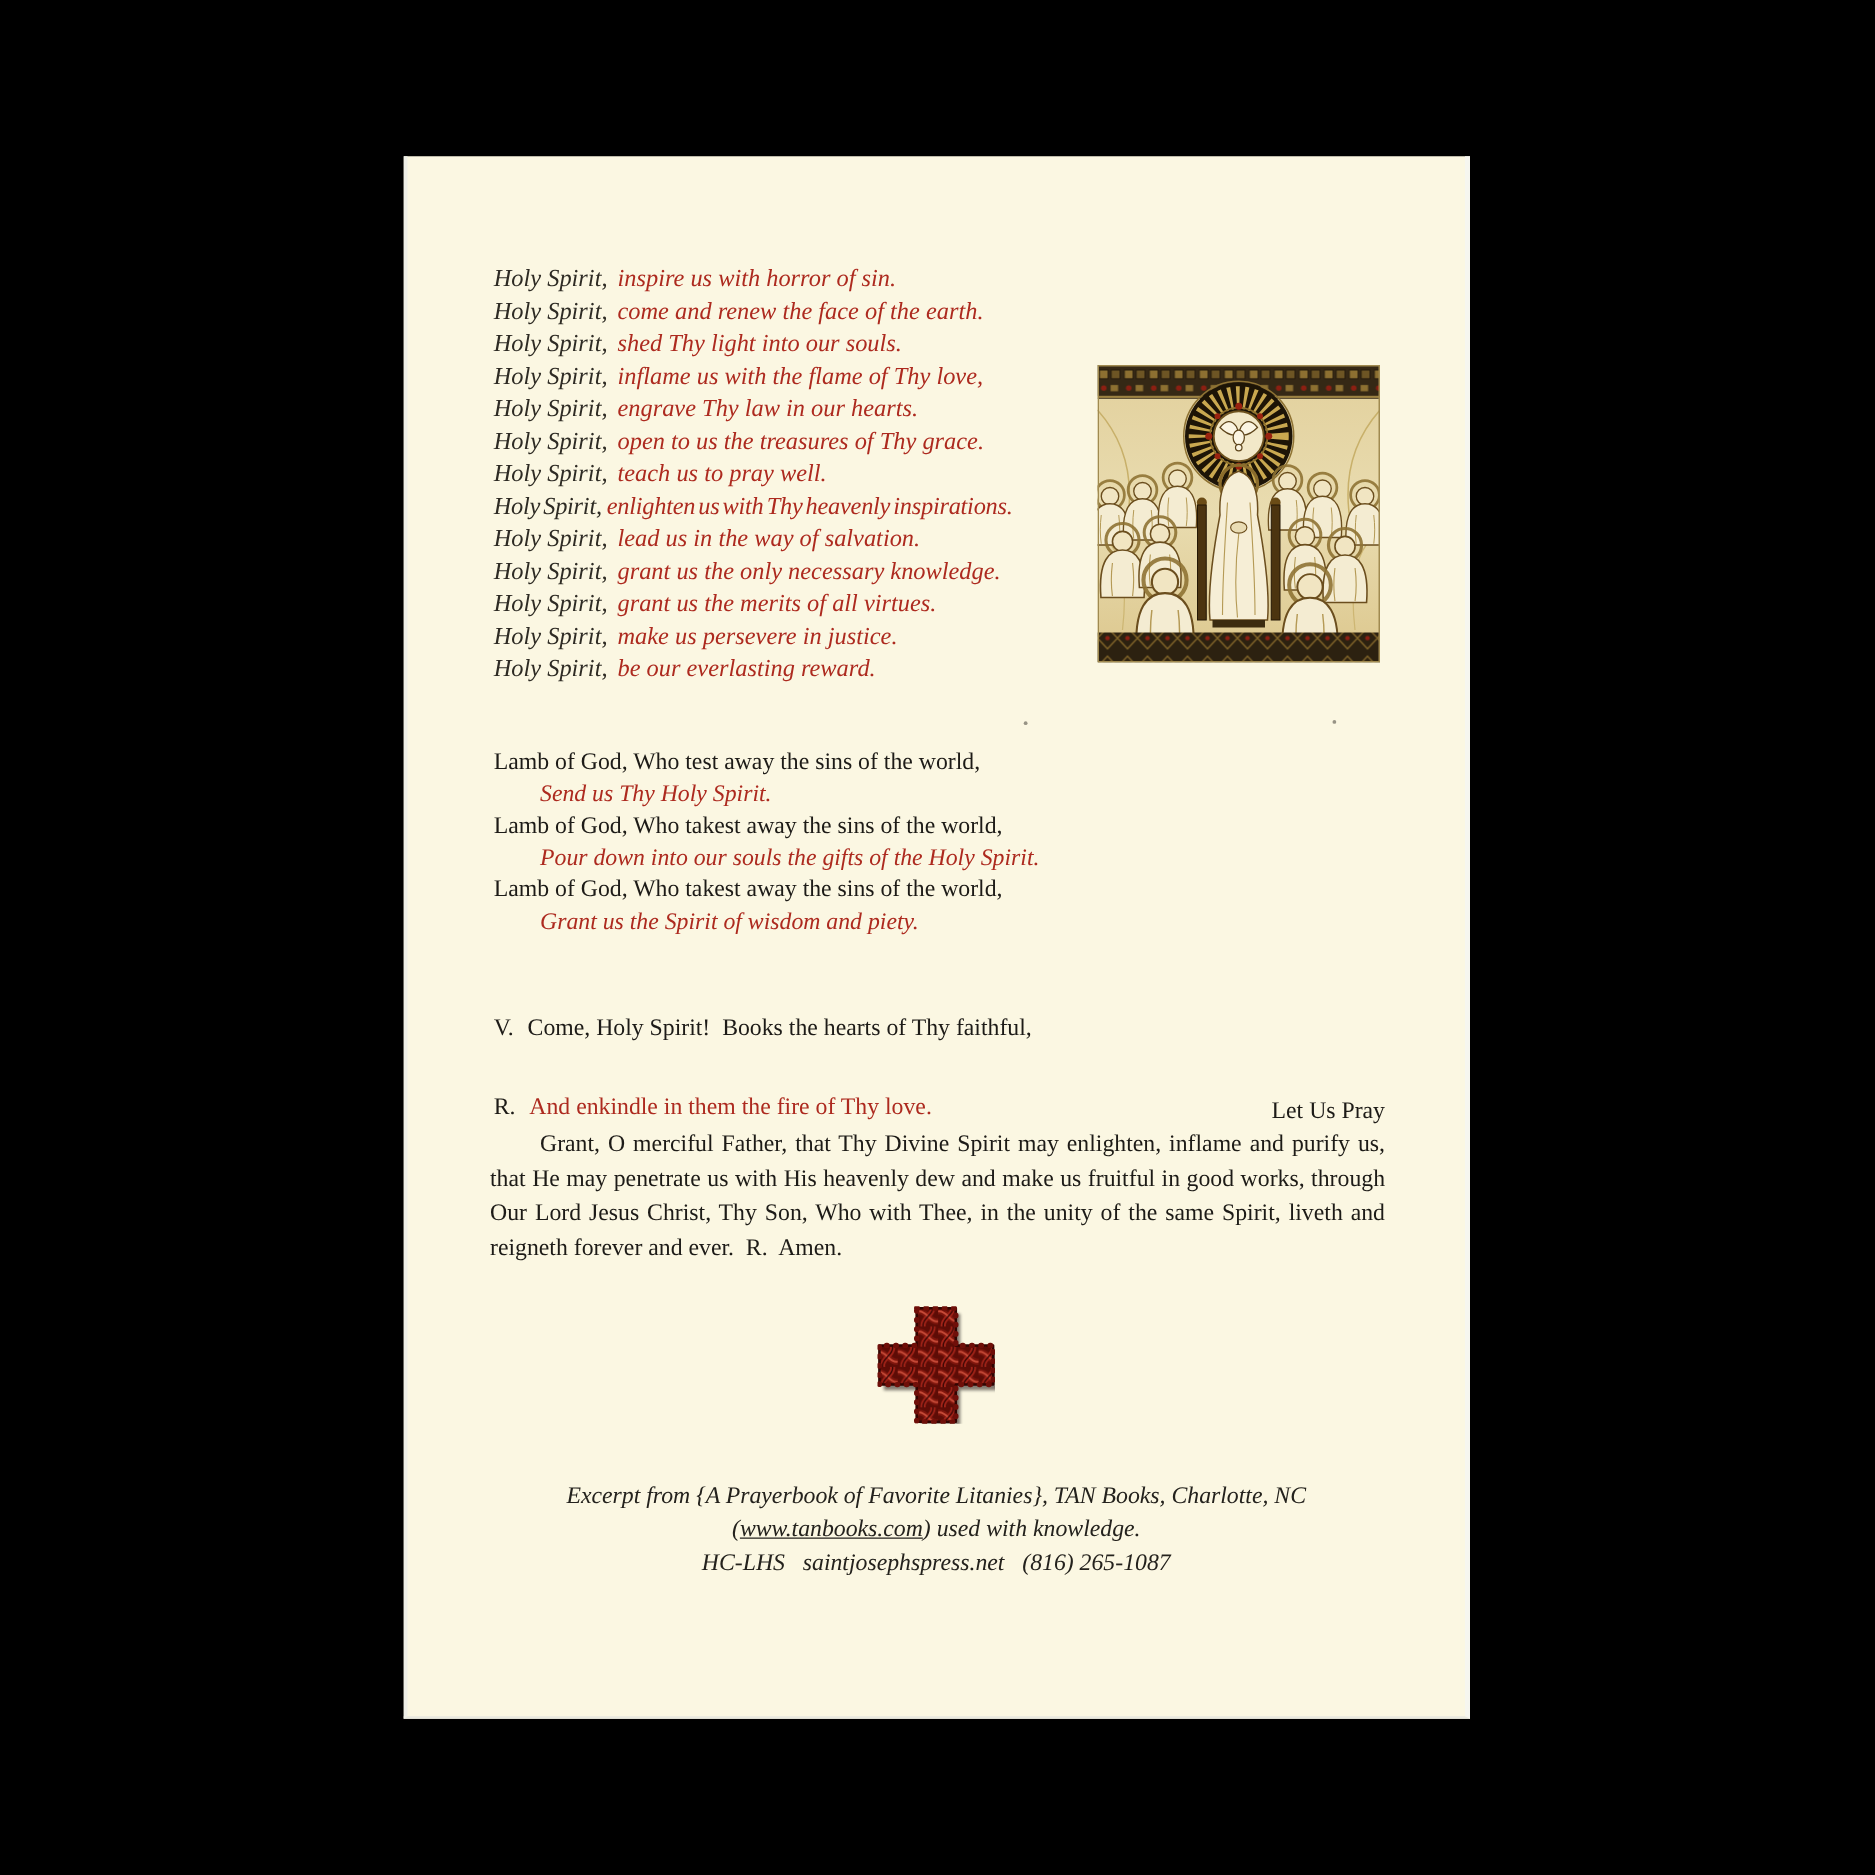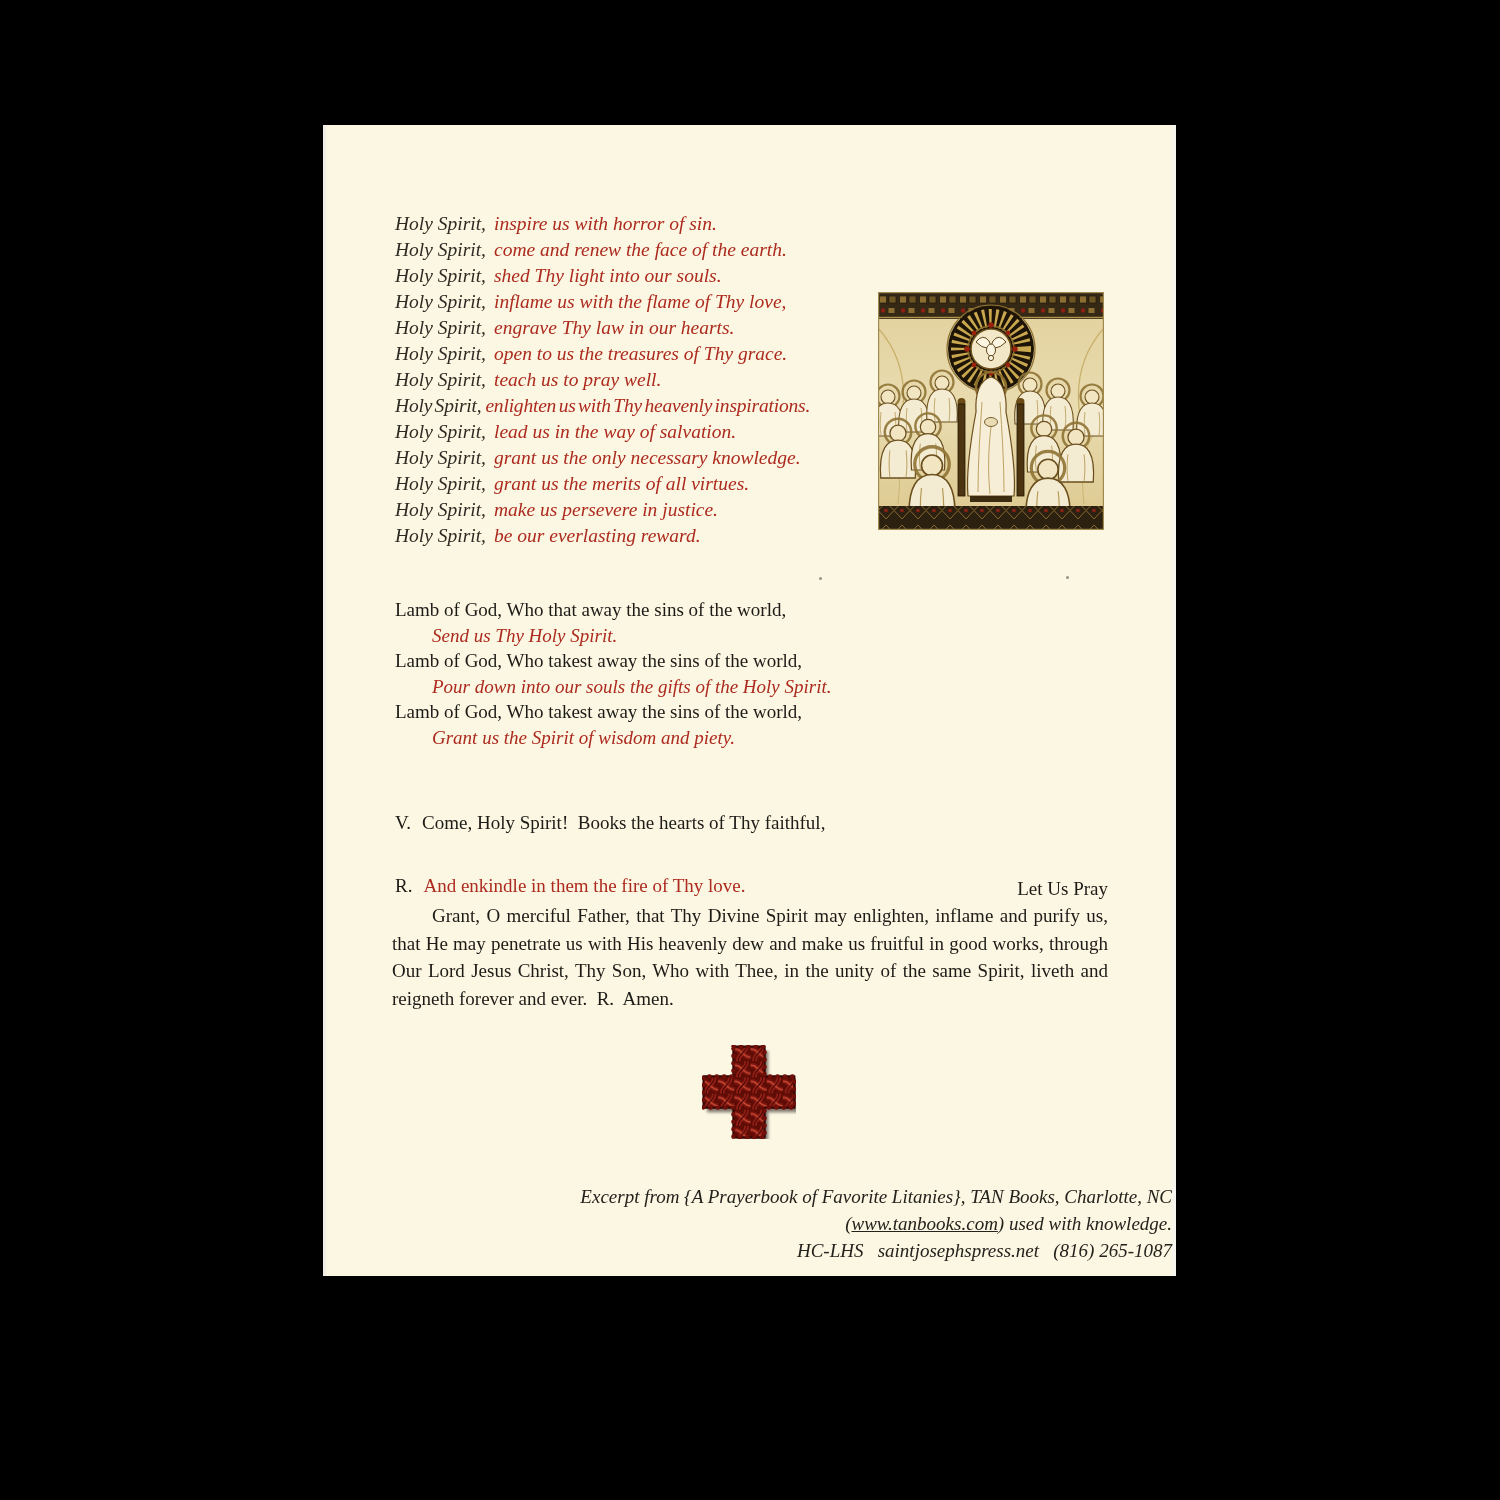--- a/index.html
+++ b/index.html
@@ -1,16 +1,16 @@
 <!DOCTYPE html>
 <html><head>
 <meta charset="utf-8">
 <style>
   html,body{margin:0;padding:0;background:#000;}
-  .stage{position:relative;width:1500px;height:1276px;background:#000;overflow:hidden;
+  .stage{position:relative;width:1500px;height:1500px;background:#000;overflow:hidden;
          font-family:"Liberation Serif", serif;}
   .page{position:absolute;left:323px;top:125px;width:853px;height:1250px;
         background:#fbf7e2;
         border-left:3px solid #efefe7;border-right:4px solid #f6f6ef;border-bottom:2px solid #e9e9df;
         box-sizing:border-box;}
   
   .litany{position:absolute;left:69px;top:86px;white-space:nowrap;}
   .lit-line{font-style:italic;font-size:19.5px;line-height:26px;color:#2e2b24;}
   .lit-line .lead{margin-right:8px;color:#2e2b24;}
   .lit-line .pet{color:#ad2a1f;}
@@ -28,21 +28,21 @@
   .vr-label{margin-right:11px;}
   .vr-red{color:#ad2a1f;}
   
   .prayer{position:absolute;left:66px;top:750px;width:716px;}
   .prayer-heading{font-size:19px;line-height:27px;color:#1d1b17;text-align:right;}
   .prayer-body{font-size:19px;line-height:27.5px;color:#1d1b17;text-align:justify;
                text-indent:40px;white-space:pre-wrap;}
   
   .ornament{position:absolute;left:0;right:0;top:920px;display:flex;justify-content:center;}
   
-  .credits{position:absolute;left:0;right:0;top:1058px;text-align:right;font-style:italic;
+  .credits{position:absolute;left:0;right:0;top:1058px;text-align:center;font-style:italic;
            font-size:19px;line-height:27px;color:#24221d;}
   .credits .pre{white-space:pre;}
   .tan-link{text-decoration:underline;}
   
   .speck{position:absolute;width:3px;height:3px;border-radius:50%;background:#767166;opacity:.75;}
   .s1{left:493px;top:452px;}
   .s2{left:740px;top:451px;}
 </style>
 </head>
 <body>
@@ -148,21 +148,21 @@
 
         <use href="#ap" transform="translate(54,172) scale(1.5)"></use>
         <use href="#ap" transform="translate(170,176) scale(1.45)"></use>
 
         <rect x="0" y="214" width="226" height="24" fill="url(#dais)"></rect>
         <rect x="0.6" y="0.6" width="224.8" height="236.8" fill="none" stroke="#a08a50" stroke-width="1.2"></rect>
       </svg>
     </figure>
 
     <section class="agnus">
-      <div class="ag-call">Lamb of God, Who that away the sins of the world,</div>
+      <div class="ag-call">Lamb of God, Who test away the sins of the world,</div>
       <div class="ag-resp">Send us Thy Holy Spirit.</div>
       <div class="ag-call">Lamb of God, Who takest away the sins of the world,</div>
       <div class="ag-resp">Pour down into our souls the gifts of the Holy Spirit.</div>
       <div class="ag-call">Lamb of God, Who takest away the sins of the world,</div>
       <div class="ag-resp">Grant us the Spirit of wisdom and piety.</div>
     </section>
 
     <section class="vr">
       <div class="vr-line"><span class="vr-label">V.</span><span>Come, Holy Spirit!  Books the hearts of Thy faithful,</span></div>
       <div class="vr-line"><span class="vr-label">R.</span><span class="vr-red">And enkindle in them the fire of Thy love.</span></div>

